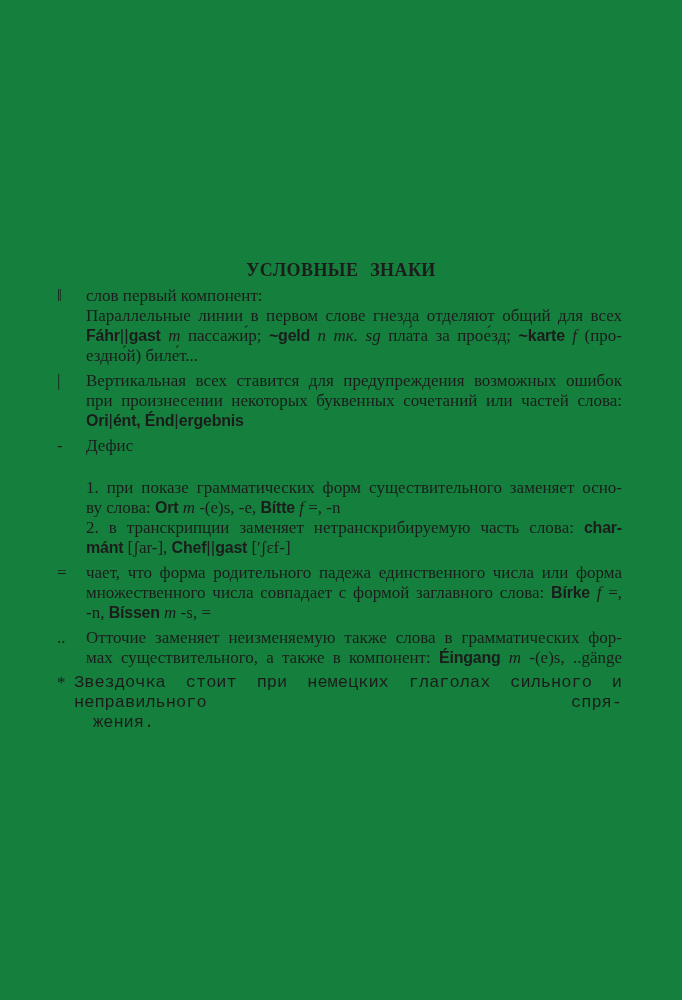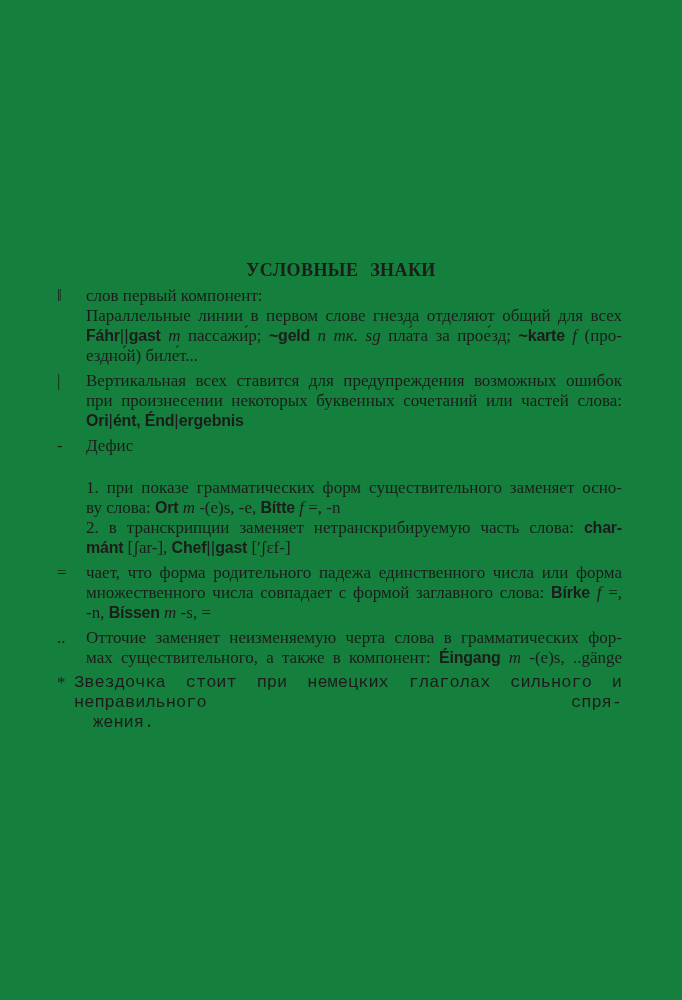--- a/index.html
+++ b/index.html
@@ -118,21 +118,21 @@
             <div class="line j"><span class="seg-r">чает, что форма родительного падежа единственного числа или форма</span></div>
             <div class="line j"><span class="seg-r">множественного числа совпадает с формой заглавного слова: </span><span class="seg-b">Bírke </span><span class="seg-i">f</span><span class="seg-r"> =,</span></div>
             <div class="line"><span class="seg-r">-n, </span><span class="seg-b">Bíssen </span><span class="seg-i">m</span><span class="seg-r"> -s, =</span></div>
           </div>
         </div>
       </div>
       <div class="entry">
         <div class="sym">..</div>
         <div class="body">
           <div class="para">
-            <div class="line j"><span class="seg-r">Отточие заменяет неизменяемую черта слова в грамматических фор-</span></div>
+            <div class="line j"><span class="seg-r">Отточие заменяет неизменяемую также слова в грамматических фор-</span></div>
             <div class="line j"><span class="seg-r">мах существительного, а также в компонент: </span><span class="seg-b">Éingang </span><span class="seg-i">m</span><span class="seg-r"> -(e)s, ..gänge</span></div>
           </div>
         </div>
       </div>
       <div class="entry">
         <div class="sym">*</div>
         <div class="body" style="margin-left: -12px; font-family: Liberation Mono, monospace;">
           <div class="para">
             <div class="line j"><span class="seg-r">Звездочка стоит при немецких глаголах сильного и неправильного спря-</span></div>
             <div class="line" style="padding-left: 19px;"><span class="seg-r">жения.</span></div>

